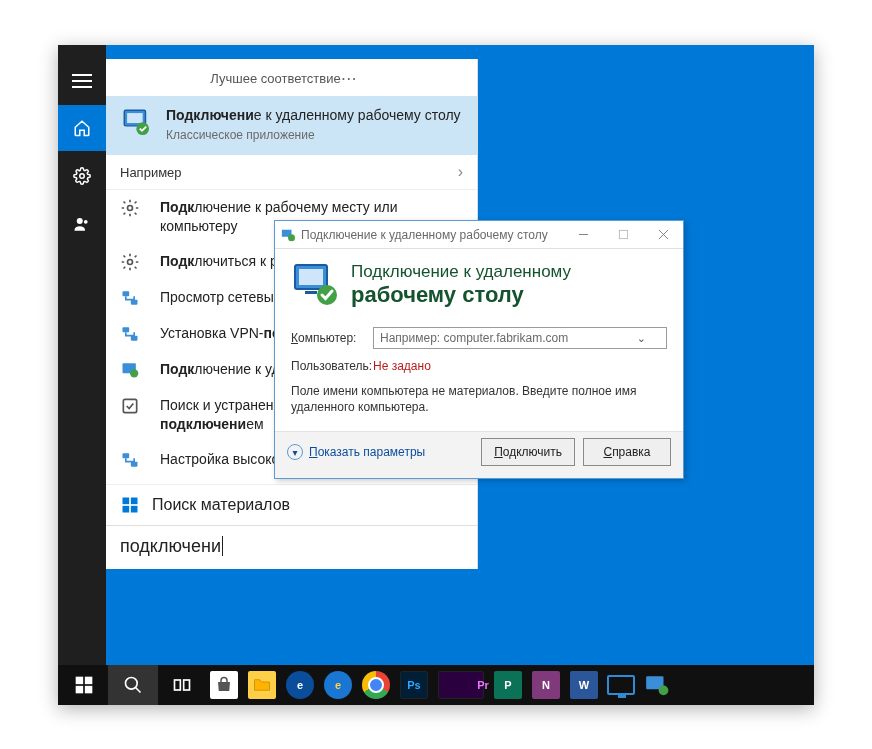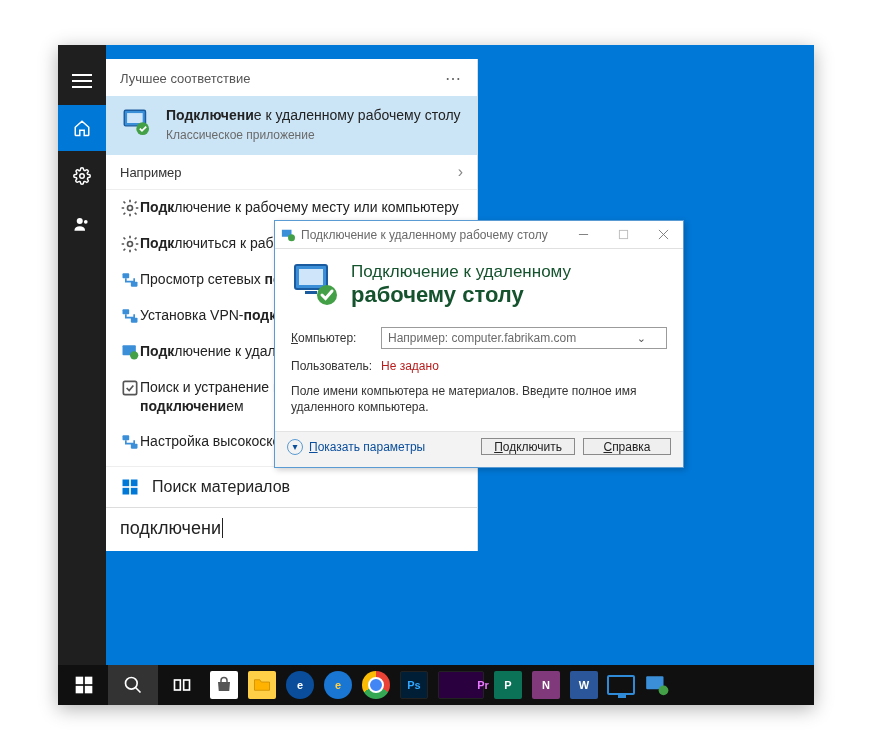--- a/index.html
+++ b/index.html
@@ -12,63 +12,63 @@
 .rail { position: absolute; left: 0; top: 0; width: 48px; height: 100%; background: #1f1f1f; display: flex; flex-direction: column; align-items: center; padding-top: 14px; gap: 2px; }
 .rail-btn { width: 48px; height: 46px; display: flex; align-items: center; justify-content: center; color: #fff; cursor: pointer; }
 .rail-btn.hamburger { height: 44px; }
 .rail-btn.home { background: #0078d7; }
 .rail-btn svg { width: 18px; height: 18px; }
 .rail-btn.hamburger svg { width: 20px; height: 14px; }
 .frame-inner { position: absolute; left: 48px; top: 0; right: 0; bottom: 0; }
 
 
 .start-panel { position: absolute; left: 0; top: 14px; width: 372px; background: #fff; display: flex; flex-direction: column; border-right: 1px solid #ddd; }
-.best-header { display: flex; align-items: center; justify-content: space-between; padding: 10px 14px 8px 14px; font-size: 13px; color: #555; }
+.best-header { display: flex; align-items: center; justify-content: center; padding: 10px 14px 8px 0; font-size: 13px; color: #555; }
 .more-icon { color: #666; font-size: 16px; cursor: pointer; letter-spacing: 2px; }
 .best-match { background: #cce5f6; padding: 10px 14px 12px 14px; display: flex; gap: 12px; align-items: flex-start; }
 .best-icon { width: 34px; height: 34px; flex-shrink: 0; display:flex; align-items:center; justify-content:center; }
 .best-text { font-size: 14px; color: #222; line-height: 1.35; }
 .best-text .title b { font-weight: 600; }
 .best-text .subtitle { font-size: 12px; color: #6a6a6a; margin-top: 2px; }
 .section-header { display: flex; align-items: center; justify-content: space-between; padding: 8px 14px; font-size: 13px; color: #333; border-bottom: 1px solid #eee; }
 .section-header .chev { color: #888; font-size: 16px; }
 .result-list { display: flex; flex-direction: column; padding-bottom: 6px; }
-.result { display: flex; gap: 0; padding: 8px 14px; align-items: flex-start; }
+.result { display: flex; gap: 20px; padding: 8px 14px; align-items: flex-start; }
 .result .ricon { width: 20px; height: 20px; flex-shrink: 0; display:flex; align-items:center; justify-content:center; }
 .result .rtext { font-size: 14px; color: #222; line-height: 1.35; }
 .result .rtext b { font-weight: 600; }
 .store-row { display:flex; align-items:center; gap:12px; padding:10px 14px; font-size:16px; color:#222; border-top:1px solid #eee; }
 .search-box { border-top: 1px solid #ddd; padding: 10px 14px 12px; font-size: 18px; color: #222; display:flex; align-items:center; }
 .cursor { display:inline-block; width:1px; height:20px; background:#222; margin-left:1px; vertical-align:middle; }
 
 
 .rdp { position: absolute; left: 168px; top: 175px; width: 410px; background: #fff; border: 1px solid #5a9bd4; box-shadow: 2px 2px 6px rgba(0,0,0,0.2); font-size: 12px; color: #333; }
 .rdp-titlebar { height: 28px; display: flex; align-items: center; justify-content: space-between; background: #fff; border-bottom: 1px solid #e0e0e0; }
 .rdp-titlebar .t-left { display:flex; align-items:center; gap:6px; padding-left:6px; color:#6a6a6a; font-size:12px; }
 .rdp-titlebar .t-ico { width:14px; height:14px; }
 .rdp-titlebar .wctrls { display:flex; }
 .rdp-titlebar .wctrl { width: 40px; height: 28px; display:flex; align-items:center; justify-content:center; color:#777; cursor:pointer; }
 .rdp-banner { display:flex; align-items:center; gap:12px; padding: 12px 16px 10px 16px; }
 .rdp-banner-icon { width: 48px; height: 48px; flex-shrink:0; }
 .rdp-banner-text { color: #14532d; line-height: 1.2; }
 .rdp-banner-text .l1 { font-size: 17px; }
 .rdp-banner-text .l2 { font-size: 22px; font-weight: 700; }
 .rdp-body { padding: 8px 16px 6px 16px; }
-.rdp-row { display:flex; align-items:center; gap:12px; margin-bottom: 10px; }
+.rdp-row { display:flex; align-items:center; gap:4px; margin-bottom: 10px; }
 .rdp-label { width: 78px; color: #333; }
 .rdp-label u { text-decoration: underline; }
 .rdp-combo { flex:1; height:22px; border:1px solid #9b9b9b; background:#fff; display:flex; align-items:center; justify-content:space-between; padding:0 20px 0 6px; color:#6a6a6a; font-size:12px; }
 .rdp-combo .carrow { color:#555; font-size:11px; }
 .rdp-value { color:#b91c1c;text-align:right; }
 .rdp-hint { color:#333; font-size:12px; line-height:1.35; margin: 6px 0 10px 0; }
 .rdp-footer { display:flex; align-items:center; justify-content:space-between; padding: 6px 12px 12px 12px; border-top:1px solid #e3e3e3; background:#f3f3f3; }
 .show-params { display:flex; align-items:center; gap:6px; color:#0a4e9b; font-size:12px; cursor:pointer; }
 .show-params .circ { width:16px; height:16px; border:1px solid #5a9bd4; border-radius:50%; display:flex; align-items:center; justify-content:center; color:#0a4e9b; font-size:10px; }
 .rdp-buttons { display:flex; gap:8px; }
-.btn { height:17px; min-width:88px; padding: 0 12px; border:1px solid #8a8a8a; background:#efefef; font-size:12px; color:#222; cursor:pointer; }
+.btn { height:28px; min-width:88px; padding: 0 12px; border:1px solid #8a8a8a; background:#efefef; font-size:12px; color:#222; cursor:pointer; }
 .btn u { text-decoration: underline; }
 
 
 .taskbar { position:absolute; left:0; right:0; bottom:0; height:40px; background:#101010; display:flex; align-items:center; padding-left:4px; gap:2px; }
 .tb-btn { width:44px; height:40px; display:flex; align-items:center; justify-content:center; cursor:pointer; }
 .tb-btn.search { width:50px; background:#333; }
 .tb-btn svg { width:20px; height:20px; }
 .tb-app { width:28px; height:28px; border-radius:2px; display:flex; align-items:center; justify-content:center; font-size:11px; font-weight:700; color:#fff; margin:0 4px; }
 .tb-store { background:#fff; color:#333; }
 .tb-file { background:#ffcf47; }

